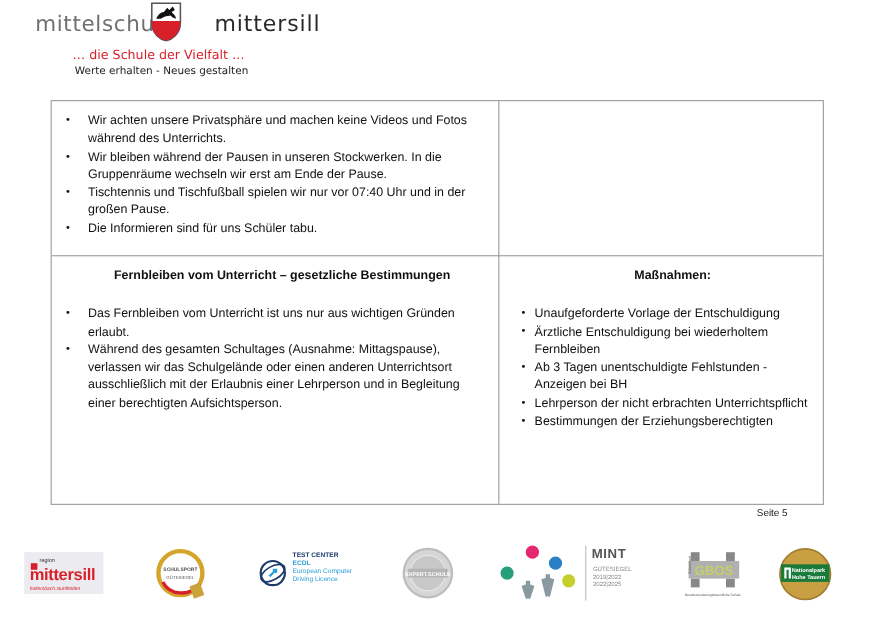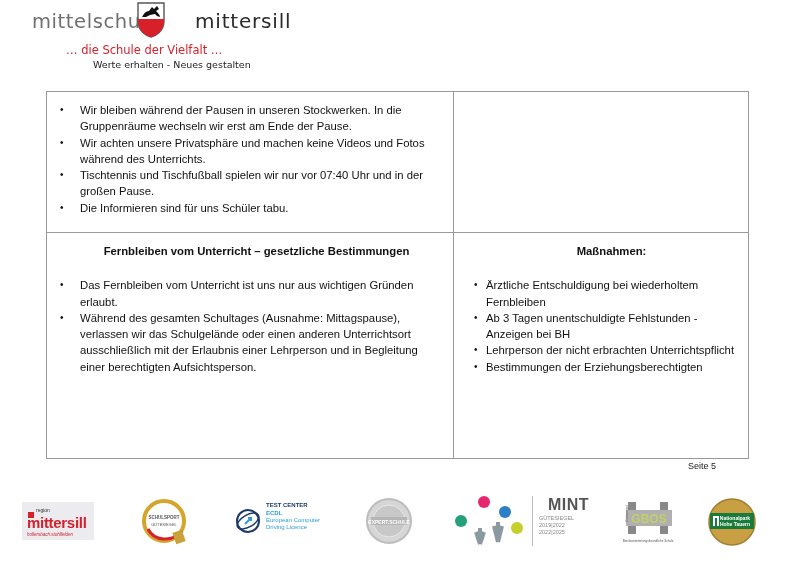--- a/index.html
+++ b/index.html
@@ -4,21 +4,21 @@
   <style>
     html, body { margin: 0; padding: 0; background: #ffffff; }
     body { width: 800px; height: 565px; position: relative; overflow: hidden; font-family: "Liberation Sans", sans-serif; color: #111; }
 
     
     .logo { position: absolute; left: 30px; top: 0; width: 260px; height: 72px; }
     .logo-text-left { position: absolute; left: 2px; top: 10px; font-family: "DejaVu Sans", sans-serif; font-size: 19.5px; color: #6f6f6f; letter-spacing: 0.6px; }
     .logo-text-right { position: absolute; left: 165px; top: 9px; font-family: "DejaVu Sans", sans-serif; font-size: 20px; color: #2a2a2a; letter-spacing: 0.8px; }
     .crest { position: absolute; left: 106px; top: 1px; width: 30px; height: 37px; }
     .slogan { position: absolute; left: 36px; top: 43px; font-family: "DejaVu Sans", sans-serif; font-size: 11.5px; color: #d8202a; }
-    .subslogan { position: absolute; left: 38px; top: 59px; font-family: "DejaVu Sans", sans-serif; font-size: 9.5px; color: #222; margin-left: 25px; }
+    .subslogan { position: absolute; left: 38px; top: 59px; font-family: "DejaVu Sans", sans-serif; font-size: 9.5px; color: #222; }
 
     
     .table { position: absolute; left: 46px; top: 91px; width: 703px; height: 368px; border: 1px solid #9a9a9a; box-sizing: border-box; }
     .col-divider { position: absolute; left: 406px; top: 0; width: 1px; height: 100%; background: #9a9a9a; }
     .row-divider { position: absolute; left: 0; top: 140px; width: 100%; height: 1px; background: #9a9a9a; }
     .cell { position: absolute; font-size: 11.3px; line-height: 16.3px; color: #111; }
     .cell-a { left: 0; top: 10px; width: 406px; }
     .cell-b { left: 0; top: 151px; width: 406px; }
     .cell-c { left: 407px; top: 151px; width: 296px; }
     .cell-title { font-weight: bold; margin: 0 0 18px 13px; font-size: 11.3px; text-align: center; }
@@ -38,21 +38,21 @@
     .reg .rtag { position: absolute; left: 14px; top: 5px; font-size: 5px; color: #333; }
     .reg .rname { position: absolute; left: 5px; top: 12px; font-size: 15px; font-weight: bold; color: #d8202a; letter-spacing: -0.3px; }
     .reg .rsub { position: absolute; left: 5px; top: 30px; font-size: 4.5px; color: #d8202a; font-style: italic; }
 
     .schulsport { left: 140px; top: 497px; width: 50px; height: 50px; }
     .ecdl { left: 228px; top: 499px; width: 120px; height: 45px; }
     .ecdl .etitle { position: absolute; left: 38px; top: 3px; font-size: 6px; font-weight: bold; color: #1c3a6a; }
     .ecdl .esub { position: absolute; left: 38px; top: 11px; font-size: 6px; line-height: 7px; color: #2b9fd8; }
     .expert { left: 365px; top: 497px; width: 48px; height: 48px; }
     .mint { left: 450px; top: 492px; width: 130px; height: 58px; }
-    .mint .mtitle { position: absolute; left: 88px; top: 4px; font-size: 16px; font-weight: bold; color: #555; letter-spacing: 0.5px; margin-left: 10px; }
+    .mint .mtitle { position: absolute; left: 88px; top: 4px; font-size: 12px; font-weight: bold; color: #555; letter-spacing: 0.5px; }
     .mint .msub { position: absolute; left: 89px; top: 23px; font-size: 5.5px; color: #888; line-height: 7px; }
     .mint .mdiv { position: absolute; left: 82px; top: 4px; width: 1px; height: 50px; background: #bbb; }
     .gbos { left: 612px; top: 498px; width: 70px; height: 48px; }
     .nationalpark { left: 707px; top: 497px; width: 50px; height: 50px; }
   </style>
 </head>
 <body>
 
 <div class="logo">
   <span class="logo-text-left">mittelschule</span>
@@ -65,38 +65,39 @@
   <span class="slogan">… die Schule der Vielfalt …</span>
   <span class="subslogan">Werte erhalten - Neues gestalten</span>
 </div>
 
 <div class="table">
   <div class="col-divider"></div>
   <div class="row-divider"></div>
 
   <div class="cell cell-a">
     <ul class="blist">
+      <li>Wir achten unsere Privatsphäre und machen keine Videos und Fotos während des Unterrichts.</li>
       <li>Wir bleiben während der Pausen in unseren Stockwerken. In die Gruppenräume wechseln wir erst am Ende der Pause.</li>
-      <li>Wir achten unsere Privatsphäre und machen keine Videos und Fotos während des Unterrichts.</li>
       <li>Tischtennis und Tischfußball spielen wir nur vor 07:40 Uhr und in der großen Pause.</li>
       <li>Die Informieren sind für uns Schüler tabu.</li>
     </ul>
   </div>
 
   <div class="cell cell-b">
     <div class="cell-title">Fernbleiben vom Unterricht – gesetzliche Bestimmungen</div>
     <ul class="blist">
       <li>Das Fernbleiben vom Unterricht ist uns nur aus wichtigen Gründen erlaubt.</li>
       <li>Während des gesamten Schultages (Ausnahme: Mittagspause), verlassen wir das Schulgelände oder einen anderen Unterrichtsort ausschließlich mit der Erlaubnis einer Lehrperson und in Begleitung einer berechtigten Aufsichtsperson.</li>
     </ul>
   </div>
 
   <div class="cell cell-c">
     <div class="cell-title">Maßnahmen:</div>
     <ul class="blist">
+      <li>Unaufgeforderte Vorlage der Entschuldigung</li>
       <li>Ärztliche Entschuldigung bei wiederholtem Fernbleiben</li>
       <li>Ab 3 Tagen unentschuldigte Fehlstunden - Anzeigen bei BH</li>
       <li>Lehrperson der nicht erbrachten Unterrichtspflicht</li>
       <li>Bestimmungen der Erziehungsberechtigten</li>
     </ul>
   </div>
 </div>
 
 <div class="page-num">Seite 5</div>
 

